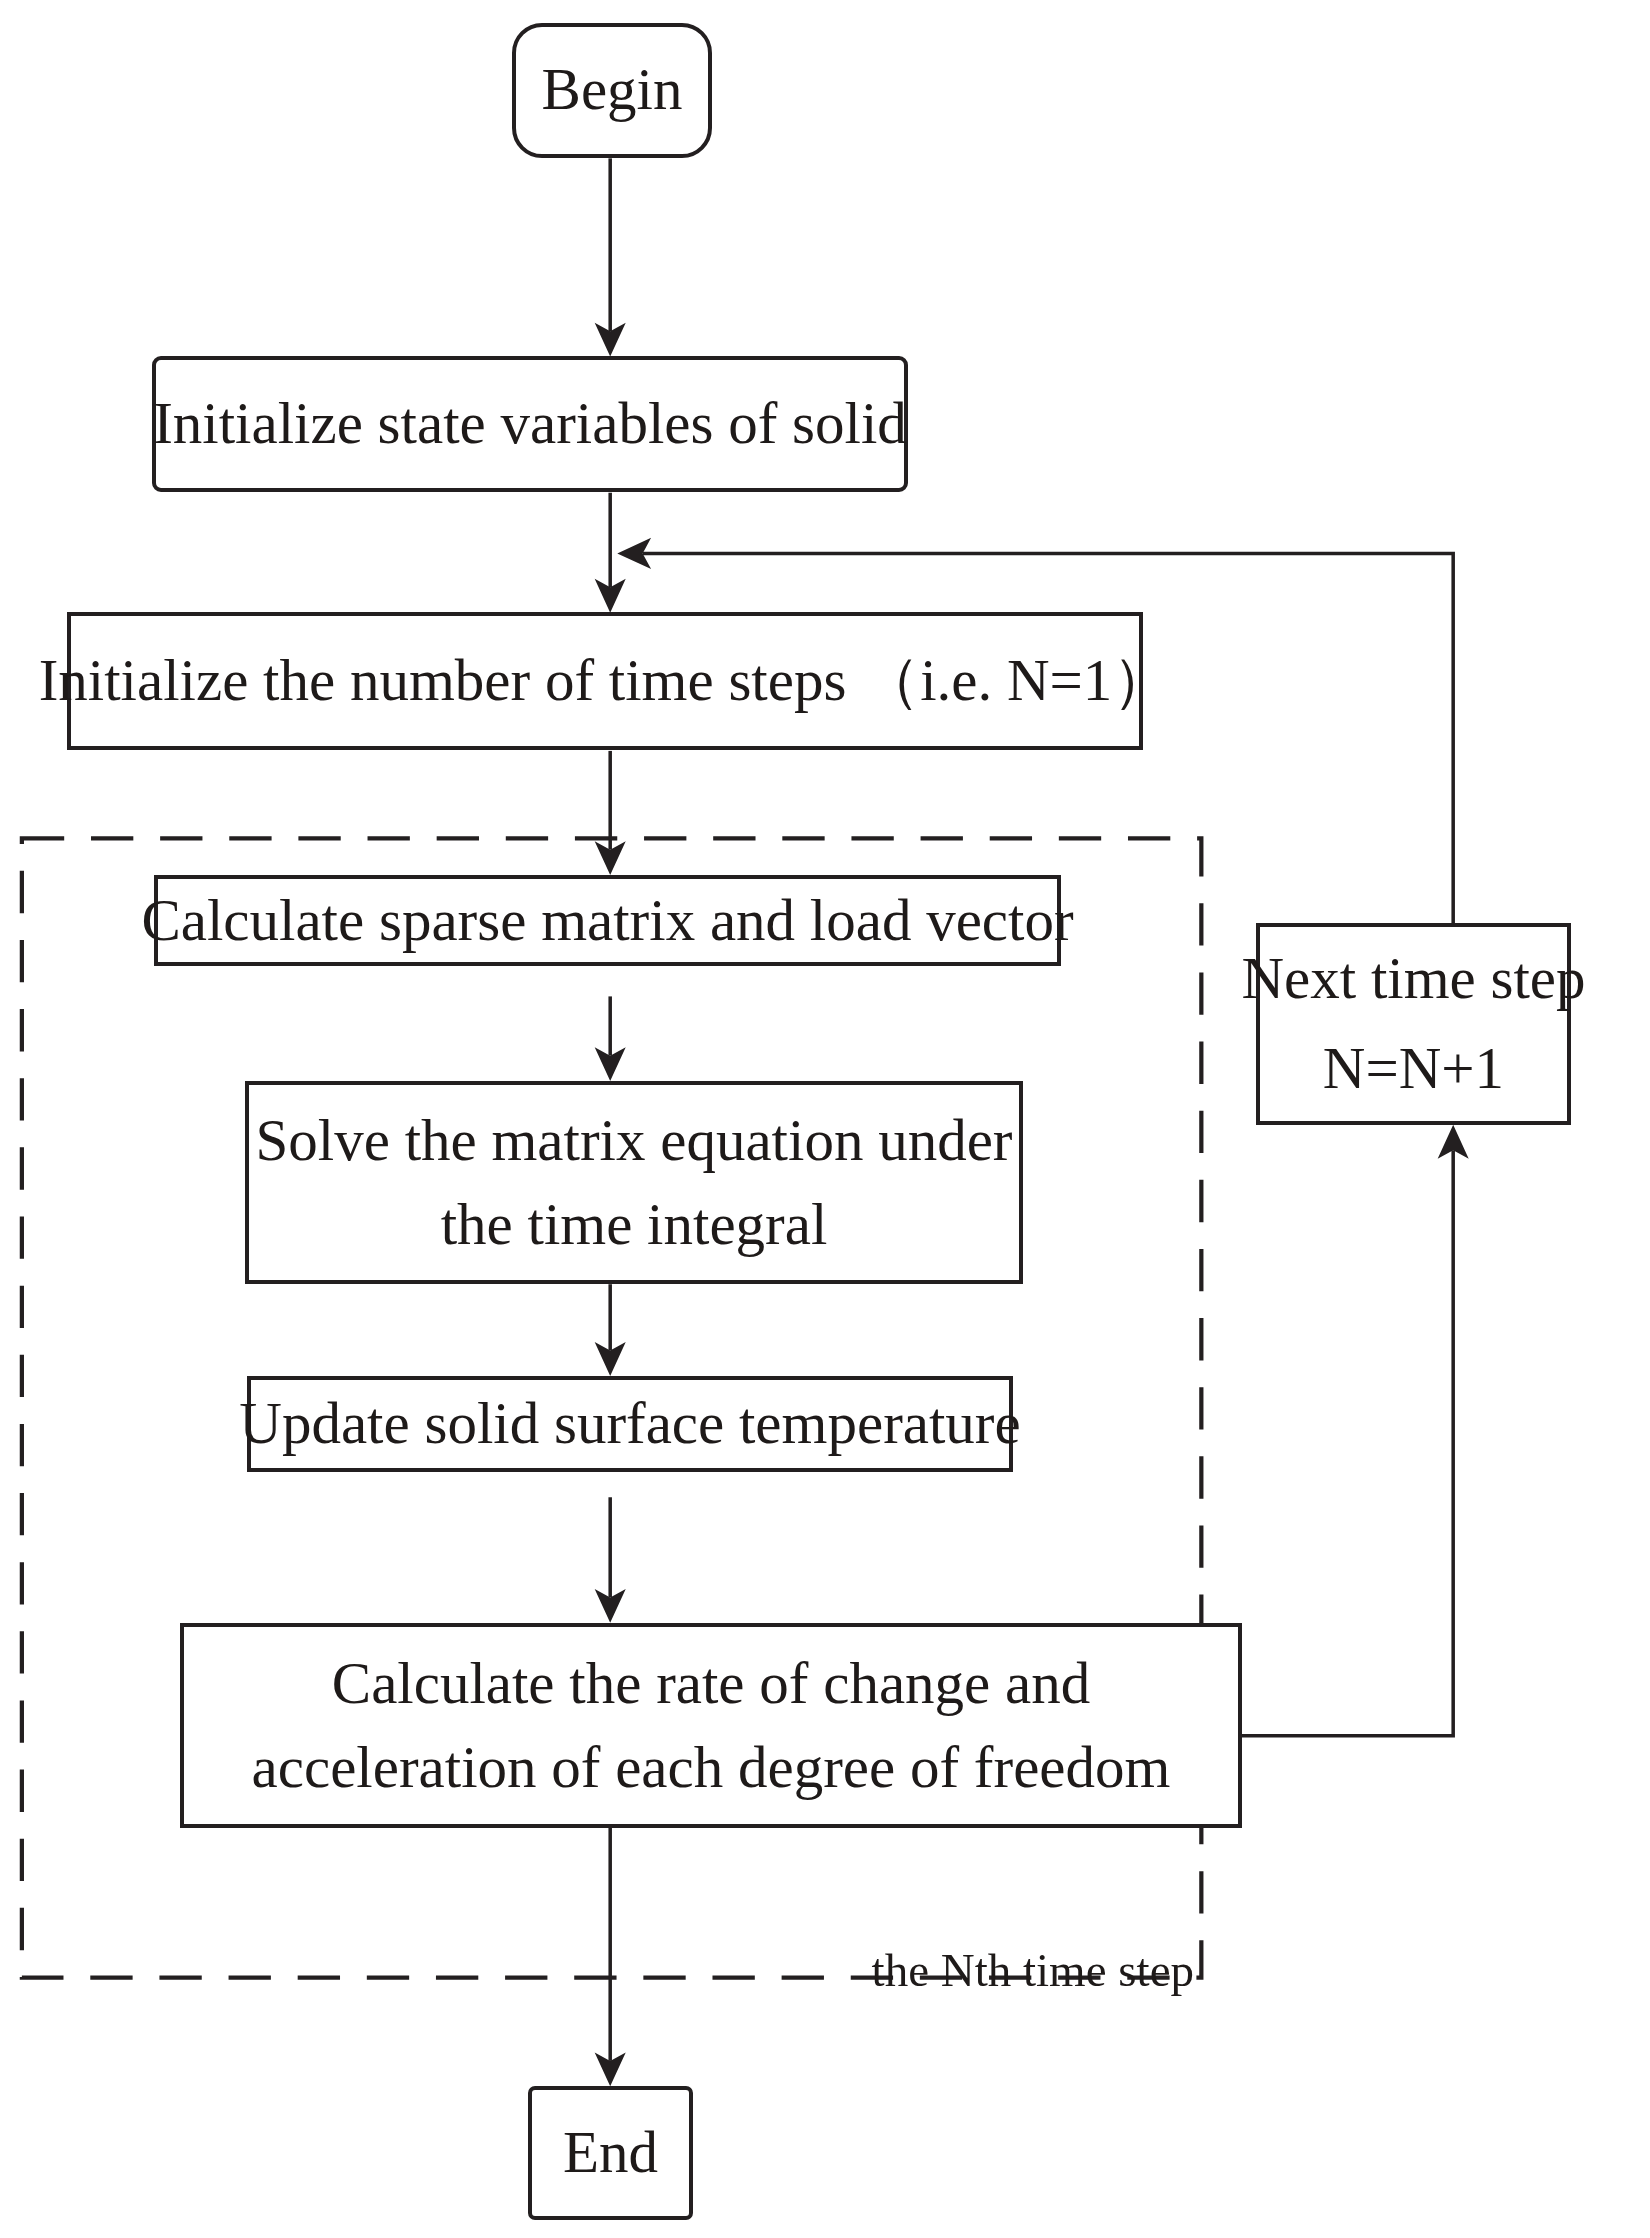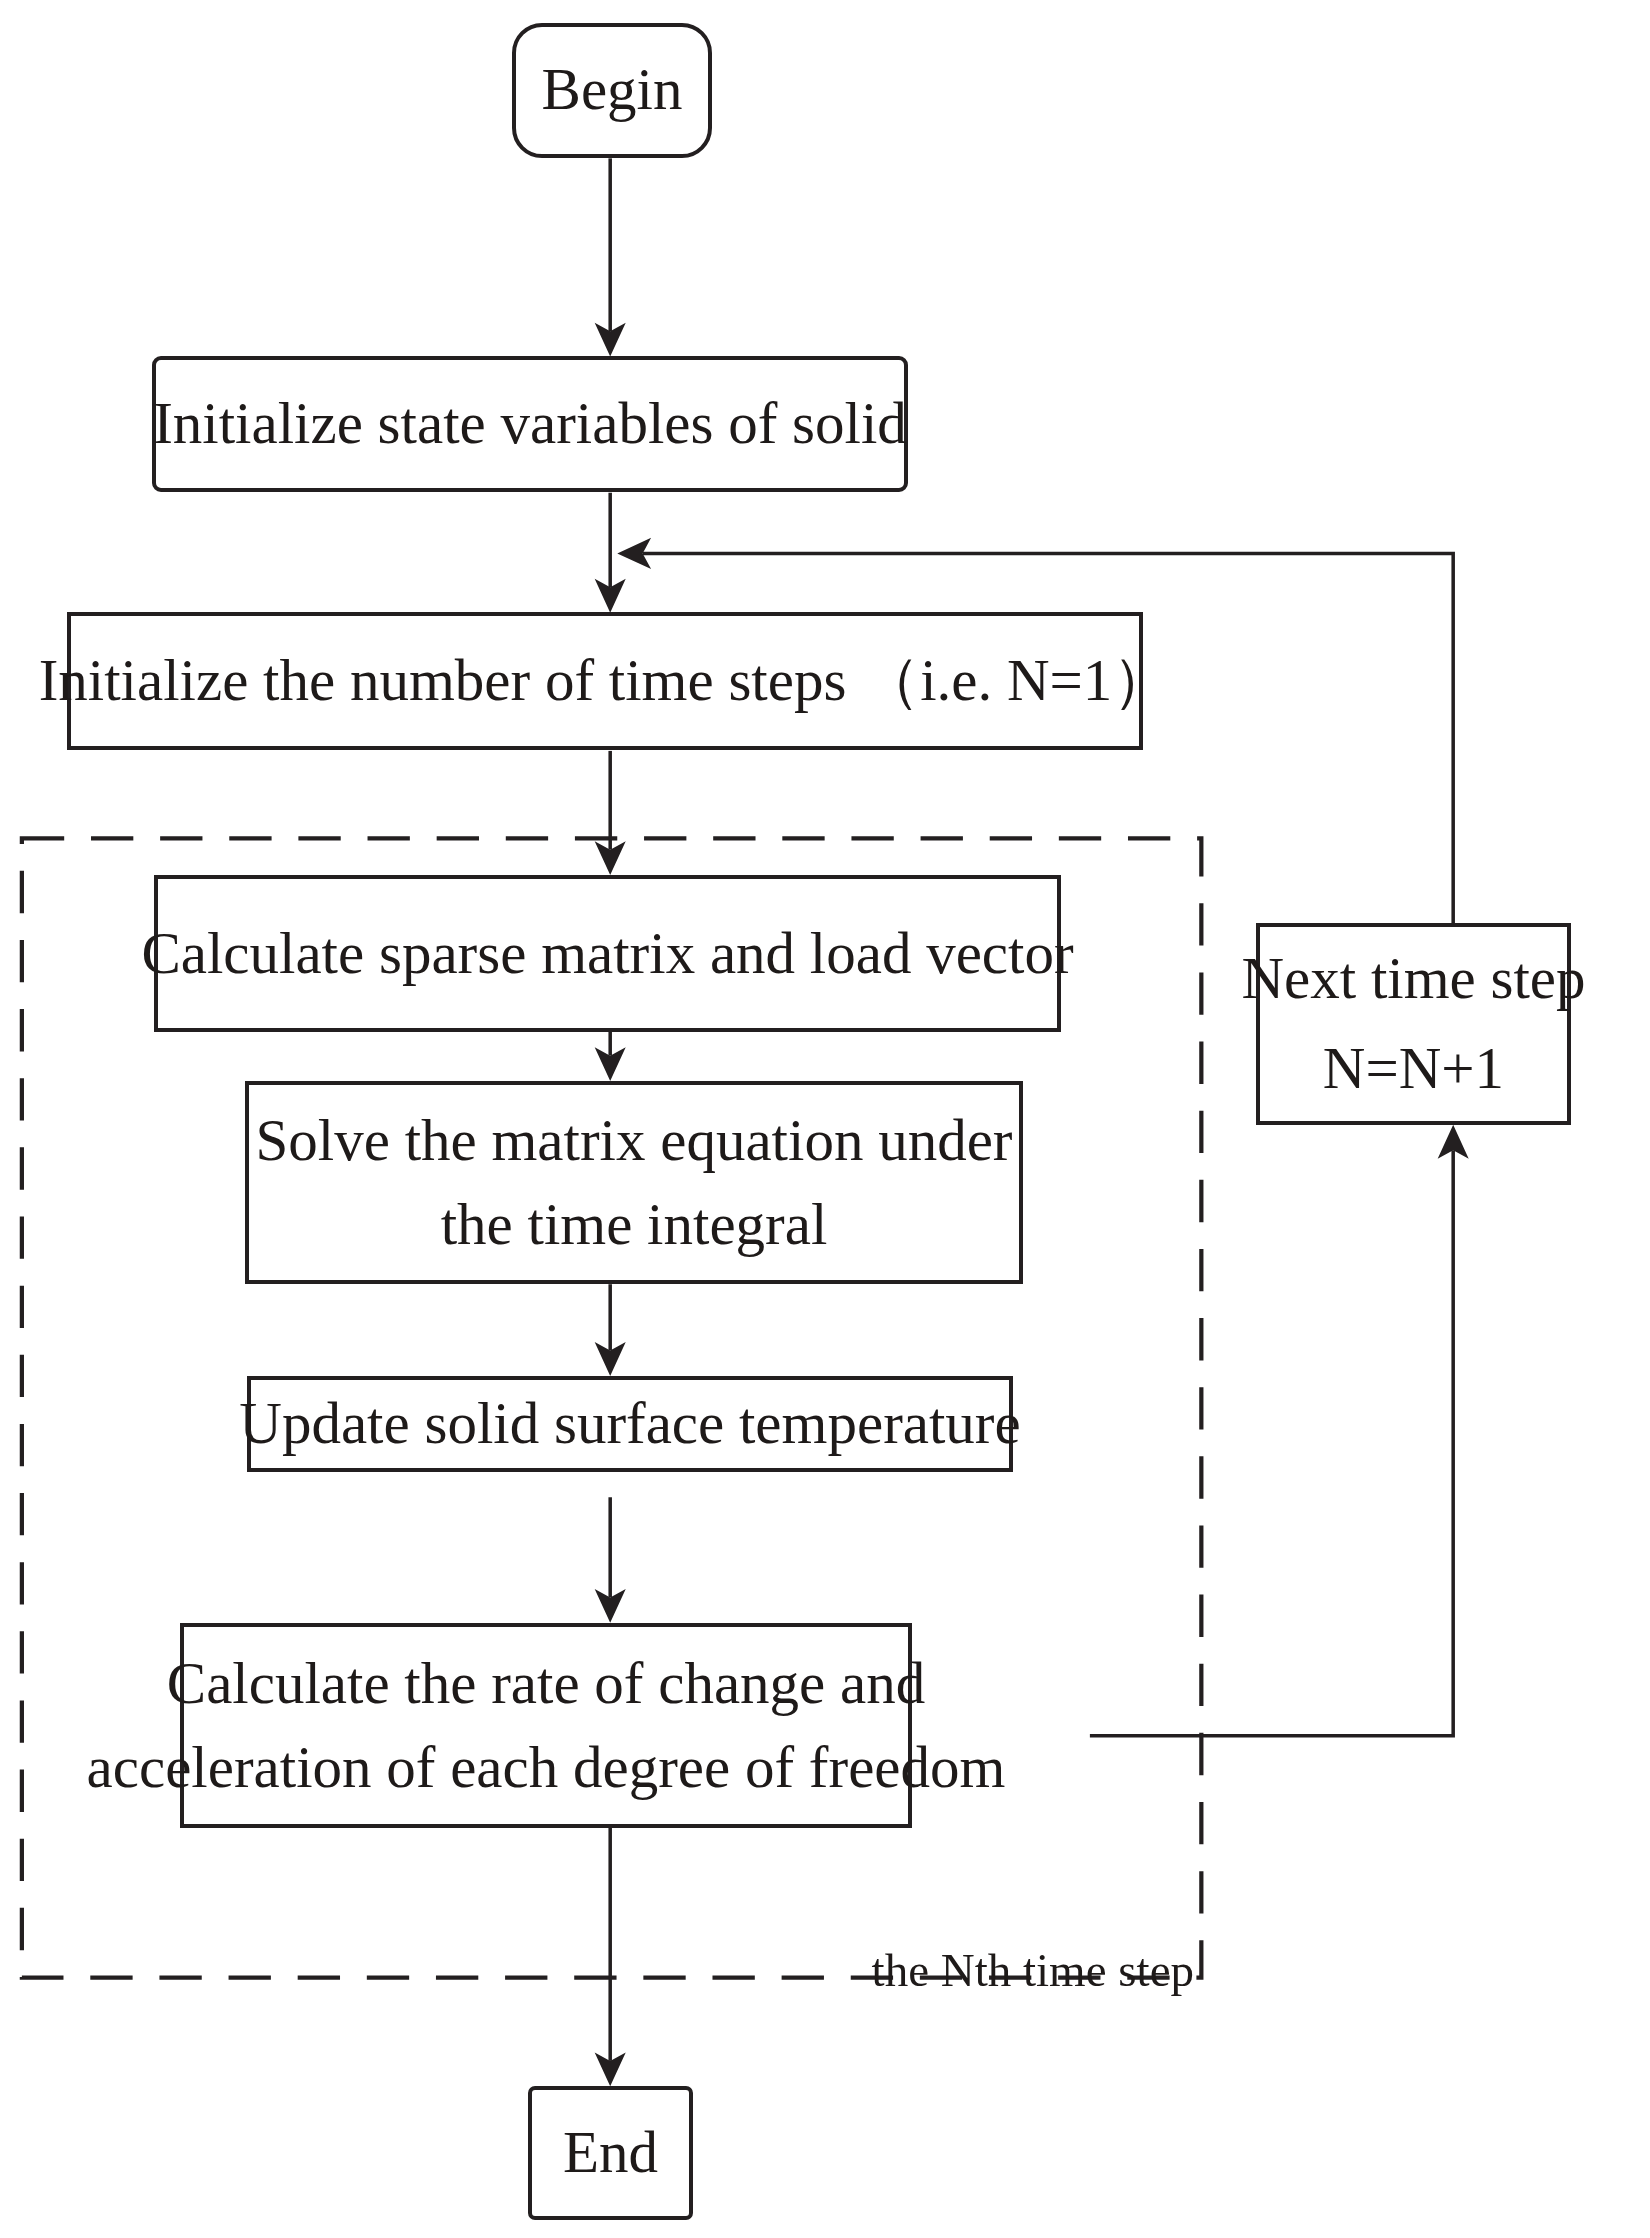--- a/index.html
+++ b/index.html
@@ -83,34 +83,34 @@
   </div>
 
   <div class="node" style="left:152px; top:356px; width:756px; height:136px;border-radius:9px;">
     <span>Initialize state variables of solid</span>
   </div>
 
   <div class="node" style="left:67px; top:612px; width:1076px; height:138px;">
     <span>Initialize the number of time steps （i.e. N=1）</span>
   </div>
 
-  <div class="node" style="left:154px; top:875px; width:907px; height:157px;">
+  <div class="node" style="left:154px; top:875px; width:907px; height:91px;">
     <span>Calculate sparse matrix and load vector</span>
   </div>
 
   <div class="node" style="left:245px; top:1081px; width:778px; height:203px;">
     <span>Solve the matrix equation under</span>
     <span>the time integral</span>
   </div>
 
   <div class="node" style="left:247px; top:1376px; width:766px; height:96px;">
     <span>Update solid surface temperature</span>
   </div>
 
-  <div class="node" style="left:180px; top:1623px; width:732px; height:205px;">
+  <div class="node" style="left:180px; top:1623px; width:1062px; height:205px;">
     <span>Calculate the rate of change and</span>
     <span>acceleration of each degree of freedom</span>
   </div>
 
   <div class="node" style="left:1256px; top:923px; width:315px; height:202px;gap:6px;">
     <span>Next time step</span>
     <span>N=N+1</span>
   </div>
 
   <div class="node rounded" style="left:528px; top:2086px; width:165px; height:134px;border-radius:7px;">

